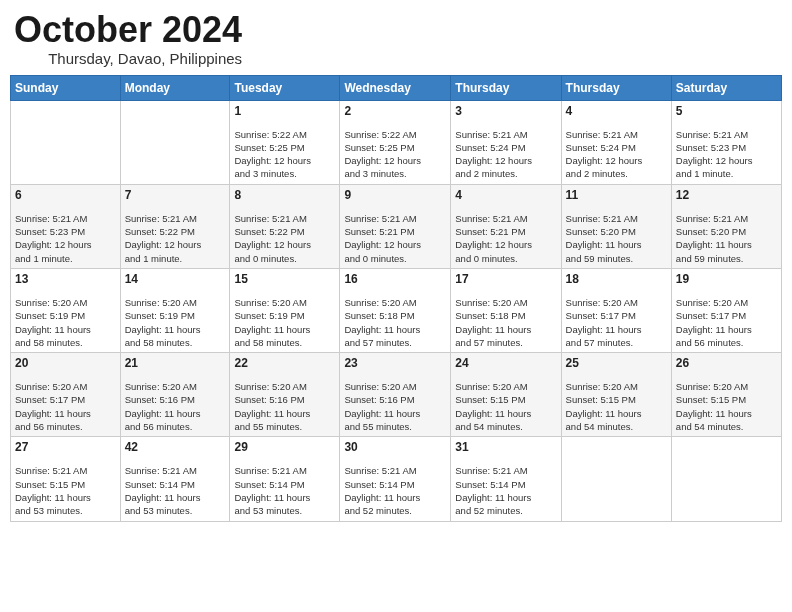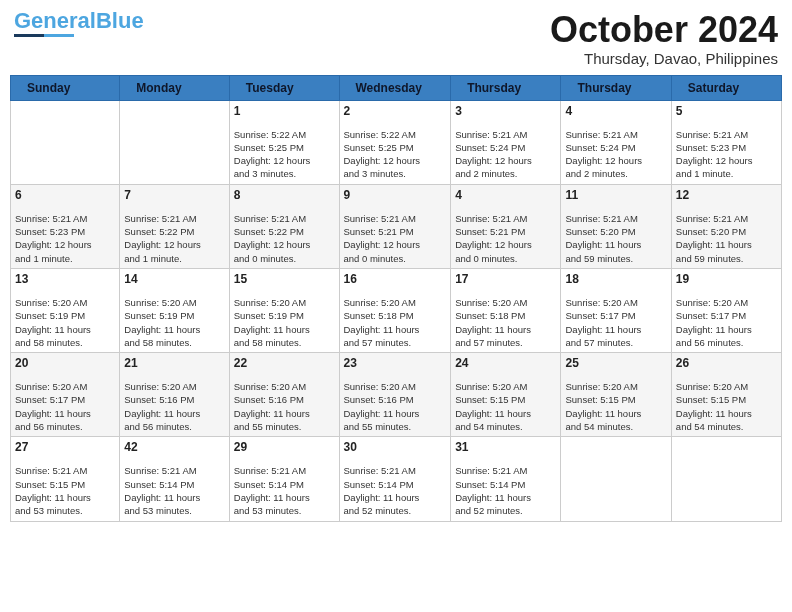--- a/index.html
+++ b/index.html
@@ -50,24 +50,24 @@
       font-size: 15px;
       color: #333;
     }
     .calendar {
       width: 100%;
       border-collapse: collapse;
       border: 1px solid #ccc;
     }
     .calendar th {
       background: #3a7fc1;
-      color: #0f172a;
+      color: #ffffff;
       font-size: 12px;
       font-weight: bold;
-      padding: 5px 16px;
+      padding: 5px 4px;
       text-align: left;
       border: 1px solid #2a6aaa;
     }
     .calendar td {
       border: 1px solid #ccc;
       vertical-align: top;
       padding: 3px 4px;
       width: 113px;
       min-height: 80px;
       font-size: 10px;
@@ -91,26 +91,20 @@
       margin-top: 10px;
     }
     .empty-cell {
       background: #f9f9f9;
     }
   </style>
 </head>
 <body>
 
 <div class="header">
-  <div class="logo">
-    <div class="logo-text">
-      <span>General</span><span style="color:#4da6e0">Blue</span>
-    </div>
-    <div class="logo-underline"></div>
-  </div>
   <div class="title-block">
     <div class="month-title">October 2024</div>
     <div class="location">Thursday, Davao, Philippines</div>
   </div>
 </div>
 
 <table class="calendar">
   <thead>
     <tr>
     <th>Sunday</th>

